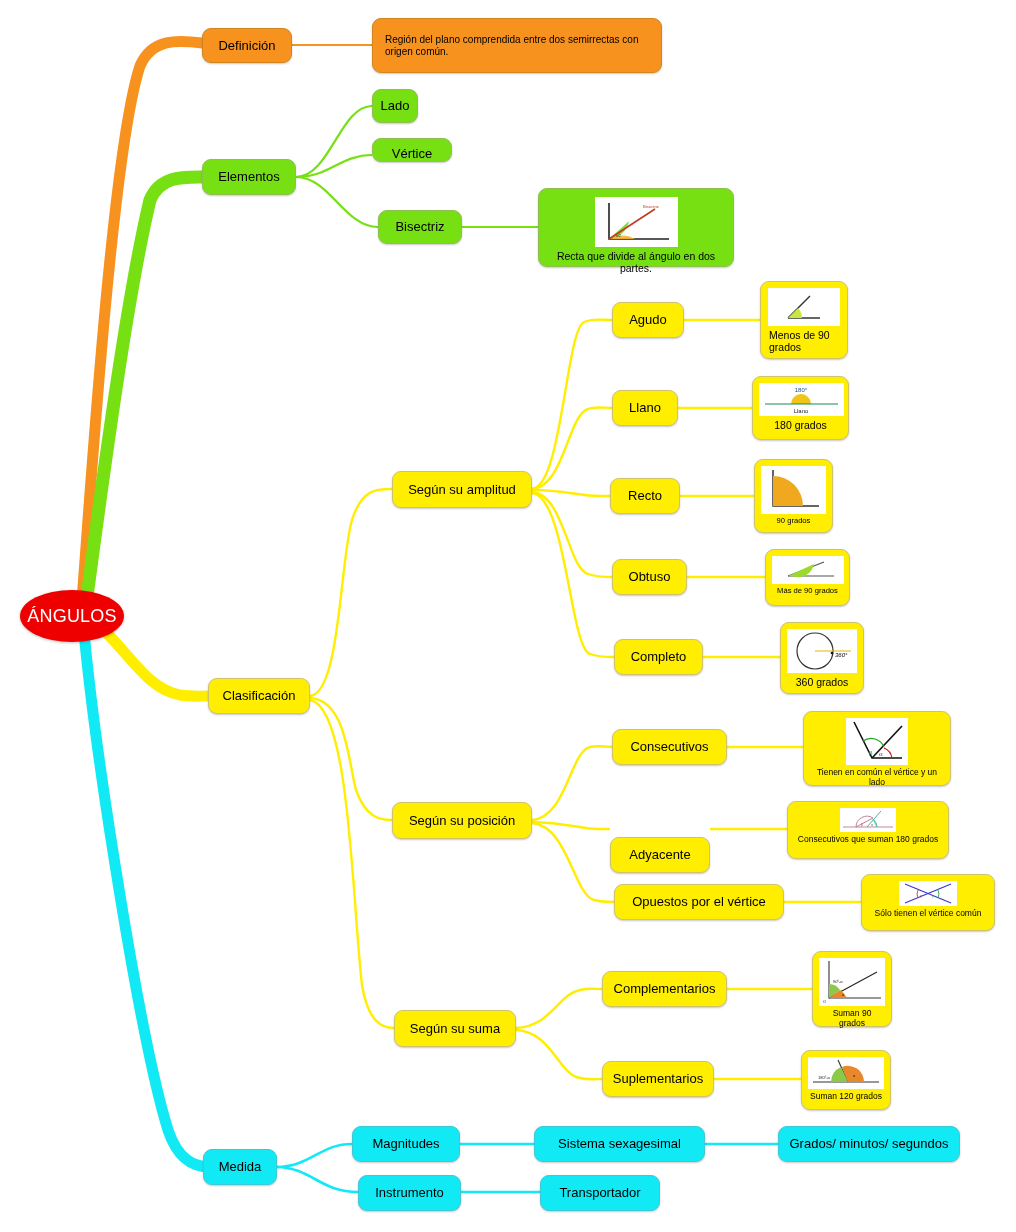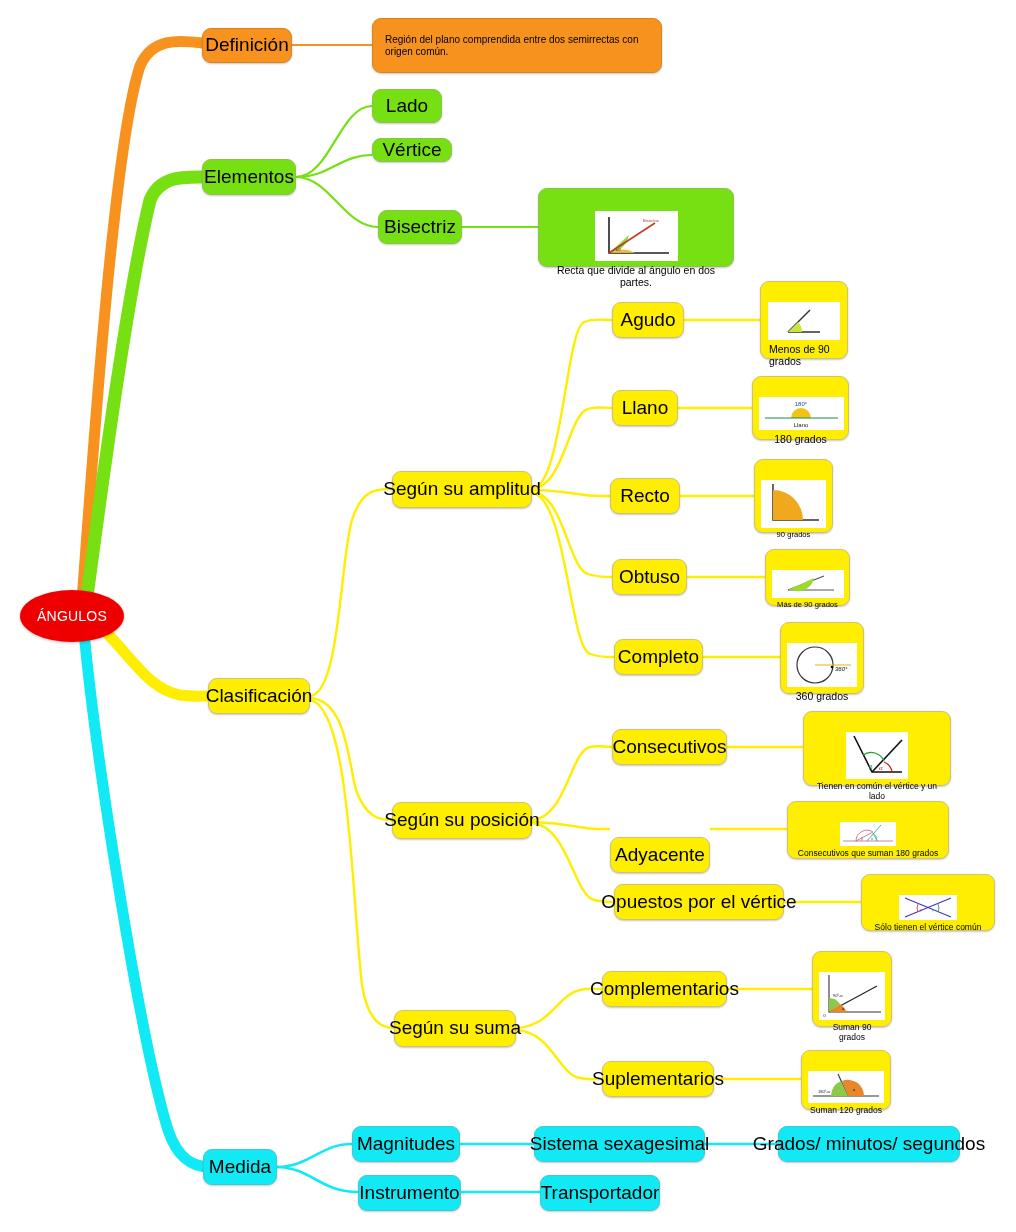--- a/index.html
+++ b/index.html
@@ -57,43 +57,43 @@
     position: absolute;
     display: flex;
     align-items: center;
     justify-content: center;
     background: #ee0000;
     border-radius: 50%;
     color: #ffffff;
     z-index: 6;
     box-shadow: 0 1px 3px rgba(0,0,0,0.25);
   }
-  #root .lbl { font-size: 14px; letter-spacing: .2px; text-align: right; }
+  #root .lbl { font-size: 18px; letter-spacing: .2px; text-align: right; }
 
   
   .card {
     flex-direction: column;
     justify-content: flex-start;
-    padding: 20px 6px 5px 6px;
+    padding: 6px 6px 5px 6px;
   }
   .card .pic {
     background: #ffffff;
     display: block;
     border: 0;
   }
   .card .cap {
     display: block;
     width: 100%;
     text-align: left;
     padding: 3px 2px 0 2px;
     box-sizing: border-box;
     line-height: 1.15;
   }
   .card.capcenter .cap { text-align: center; }
-  .f15 { font-size: 19px; }
+  .f15 { font-size: 13px; }
   .f14 { font-size: 10px; }
   .f11 { font-size: 10.5px; }
   .f9  { font-size: 8.5px; }
   .f8  { font-size: 7.6px; }
 </style>
 </head>
 <body>
 
 <div id="map">
 
@@ -160,21 +160,21 @@
   </div>
 
   <div class="node orange wrap" style="left:372px; top:18px; width:290px; height:55px; justify-content:flex-start;">
     <span class="lbl f14" style="padding:0 12px;">Región del plano comprendida entre dos semirrectas con origen común.</span>
   </div>
 
   <div class="node green" style="left:202px; top:159px; width:94px; height:36px;">
     <span class="lbl f15">Elementos</span>
   </div>
 
-  <div class="node green" style="left:372px; top:89px; width:70px; height:34px;">
+  <div class="node green" style="left:372px; top:89px; width:46px; height:34px;">
     <span class="lbl f15">Lado</span>
   </div>
 
   <div class="node green" style="left:372px; top:138px; width:80px; height:24px;align-items:flex-end;">
     <span class="lbl f15">Vértice</span>
   </div>
 
   <div class="node green" style="left:378px; top:210px; width:84px; height:34px;">
     <span class="lbl f15">Bisectriz</span>
   </div>

